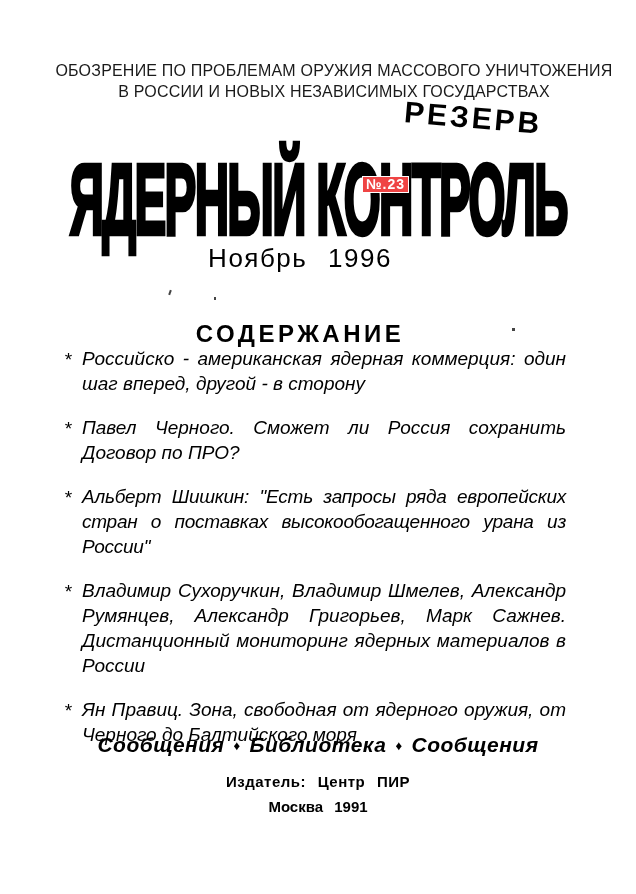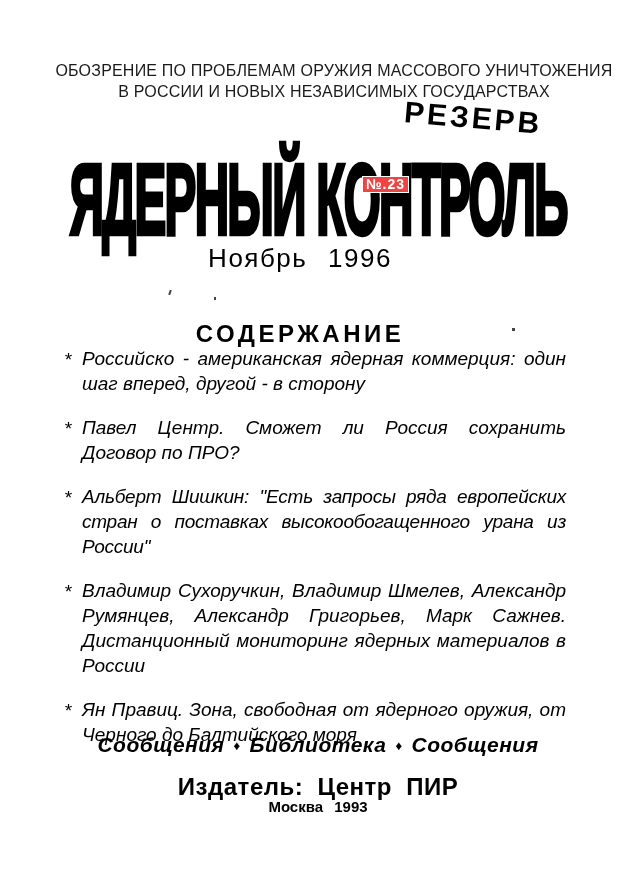--- a/index.html
+++ b/index.html
@@ -30,21 +30,21 @@
   .toc { position:absolute; top:346px; left:64px; width:502px;
          font-style:italic; font-size:19px; line-height:25px; }
   .toc-item { display:flex; margin-bottom:19px; }
   .toc-bullet { flex:none; width:18px; padding-top:1px; }
   .toc-text { flex:1; text-align:justify; }
   .toc-text.tight { letter-spacing:-0.25px; }
   .footer-info { position:absolute; top:733px; left:0; width:636px; text-align:center;
                  font-size:21px; font-weight:bold; font-style:italic; letter-spacing:0.5px; }
   .diamond { font-style:normal; font-size:13px; padding:0 9px; vertical-align:2px; }
   .publisher { position:absolute; top:773px; left:0; width:636px; text-align:center;
-               font-size:24px; font-weight:bold; word-spacing:7px; letter-spacing:0.5px; }
+               font-size:15px; font-weight:bold; word-spacing:7px; letter-spacing:0.5px; }
   .city-year { position:absolute; top:798px; left:0; width:636px; text-align:center;
                font-size:15px; font-weight:bold; word-spacing:7px; }
   
   .speck { position:absolute; background:#444; }
   .speck1 { left:169px; top:290px; width:2px; height:5px; transform:rotate(20deg); }
   .speck2 { left:214px; top:297px; width:2px; height:3px; }
   .speck3 { left:512px; top:328px; width:3px; height:3px; }
 </style>
 </head>
 <body>
@@ -67,40 +67,40 @@
 
   <div class="contents-heading">СОДЕРЖАНИЕ</div>
 
   <div class="toc">
     <div class="toc-item">
       <span class="toc-bullet">*</span>
       <span class="toc-text">Российско - американская ядерная коммерция: один шаг вперед, другой - в сторону</span>
     </div>
     <div class="toc-item">
       <span class="toc-bullet">*</span>
-      <span class="toc-text">Павел Центр. Сможет ли Россия сохранить Договор по ПРО?</span>
+      <span class="toc-text">Павел Черного. Сможет ли Россия сохранить Договор по ПРО?</span>
     </div>
     <div class="toc-item">
       <span class="toc-bullet">*</span>
       <span class="toc-text tight">Альберт Шишкин: "Есть запросы ряда европейских стран о поставках высокообогащенного урана из России"</span>
     </div>
     <div class="toc-item">
       <span class="toc-bullet">*</span>
       <span class="toc-text">Владимир Сухоручкин, Владимир Шмелев, Александр Румянцев, Александр Григорьев, Марк Сажнев. Дистанционный мониторинг ядерных материалов в России</span>
     </div>
     <div class="toc-item">
       <span class="toc-bullet">*</span>
       <span class="toc-text">Ян Правиц. Зона, свободная от ядерного оружия, от Черного до Балтийского моря</span>
     </div>
   </div>
 
   <div class="footer-info">
     <span>Сообщения</span><span class="diamond">♦</span><span>Библиотека</span><span class="diamond">♦</span><span>Сообщения</span>
   </div>
 
   <div class="publisher">Издатель: Центр ПИР</div>
-  <div class="city-year">Москва 1993</div>
+  <div class="city-year">Москва 1991</div>
 
   <div class="speck speck1"></div>
   <div class="speck speck2"></div>
   <div class="speck speck3"></div>
 
 </div>
 
 </body></html>

